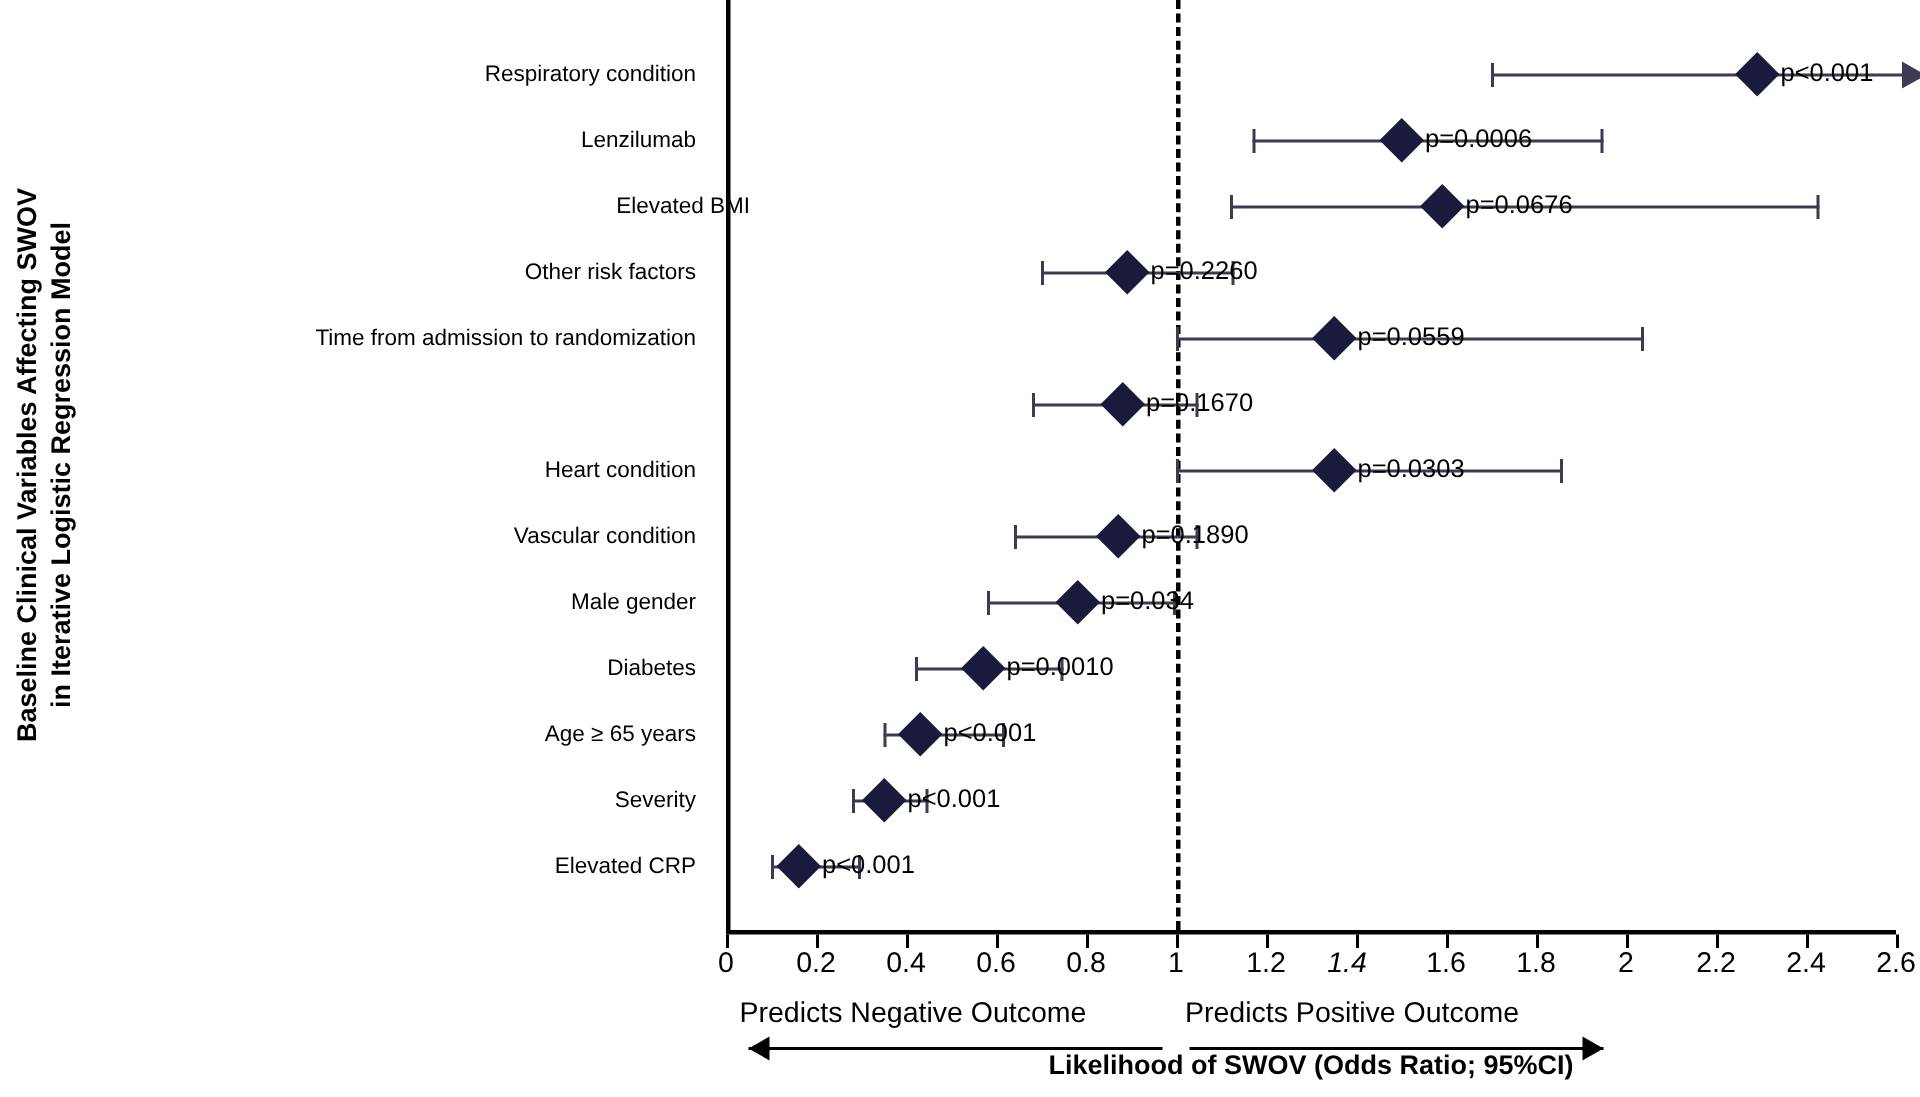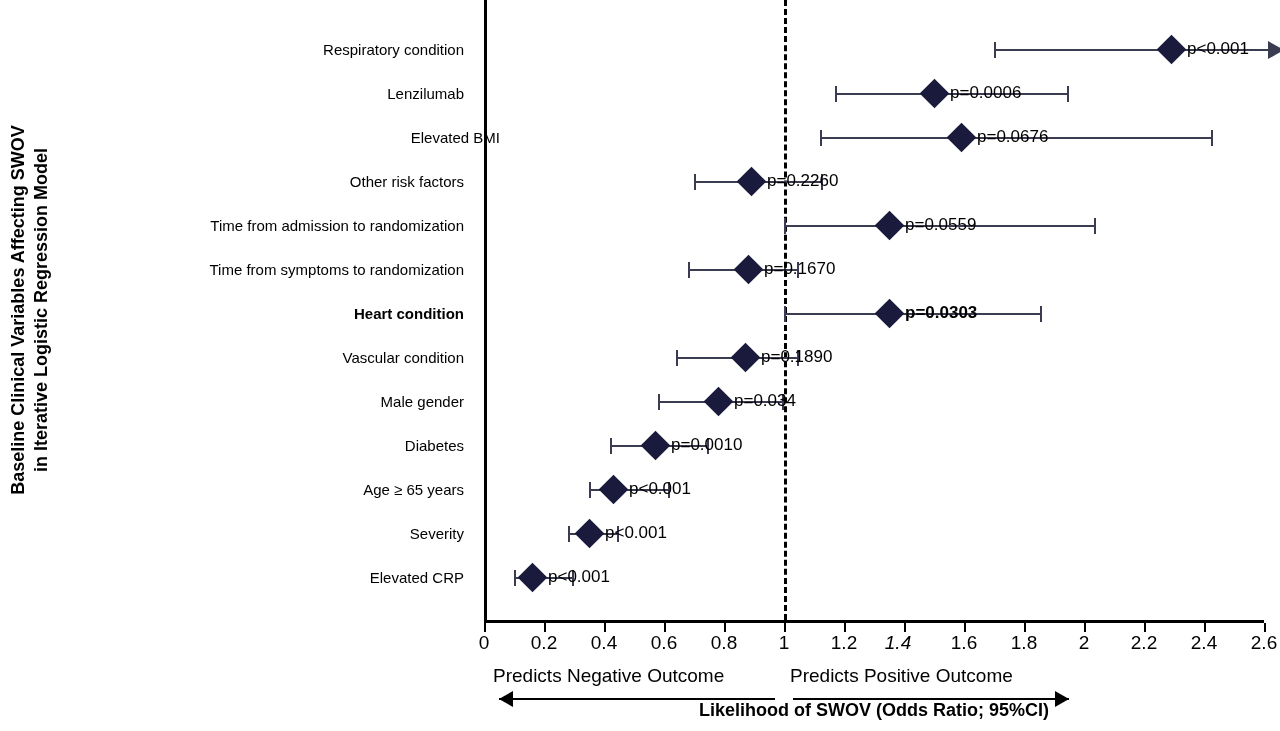--- a/index.html
+++ b/index.html
@@ -244,28 +244,27 @@
         </div>
         <div class="row" style="top: 204px;">
           <div class="row-label">Time from admission to randomization</div>
           <div class="ci-line" style="left: 300px; width: 312px; background: rgb(59, 59, 82);"></div>
           <div class="cap" style="left: 300px; background: rgb(59, 59, 82);"></div>
           <div class="cap" style="left: 610px; background: rgb(59, 59, 82);"></div>
           <div class="point" style="left: 395px; background: rgb(26, 26, 60);"></div>
           <div class="pval" style="left: 421px;">p=0.0559</div>
         </div>
         <div class="row" style="top: 248px;">
-          <div class="row-label">Time from symptoms to randomization</div>
           <div class="ci-line" style="left: 204px; width: 111px; background: rgb(59, 59, 82);"></div>
           <div class="cap" style="left: 204px; background: rgb(59, 59, 82);"></div>
           <div class="cap" style="left: 313px; background: rgb(59, 59, 82);"></div>
           <div class="point" style="left: 254px; background: rgb(26, 26, 60);"></div>
           <div class="pval" style="left: 280px;">p=0.1670</div>
         </div>
-        <div class="row" style="top: 292px; font-weight: bold;">
+        <div class="row" style="top: 292px;">
           <div class="row-label">Heart condition</div>
           <div class="ci-line" style="left: 300px; width: 258px; background: rgb(59, 59, 82);"></div>
           <div class="cap" style="left: 300px; background: rgb(59, 59, 82);"></div>
           <div class="cap" style="left: 556px; background: rgb(59, 59, 82);"></div>
           <div class="point" style="left: 395px; background: rgb(26, 26, 60);"></div>
           <div class="pval" style="left: 421px;">p=0.0303</div>
         </div>
         <div class="row" style="top: 336px;">
           <div class="row-label">Vascular condition</div>
           <div class="ci-line" style="left: 192px; width: 123px; background: rgb(59, 59, 82);"></div>

